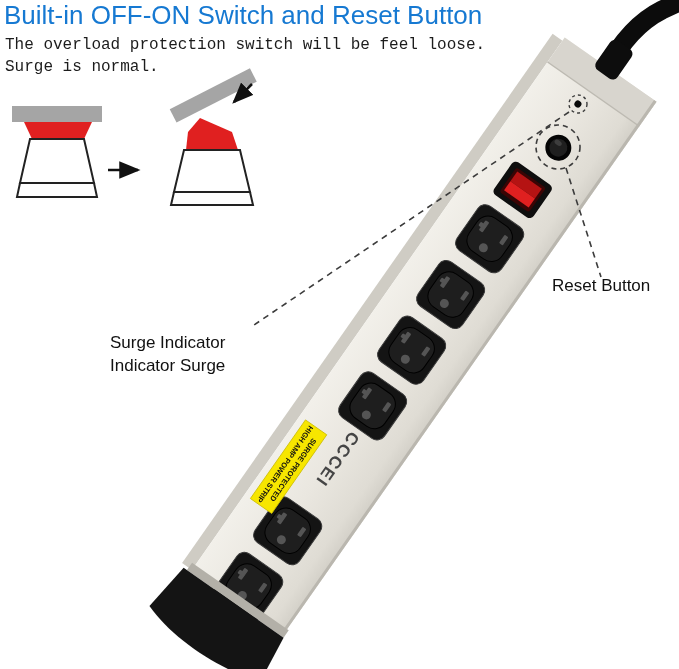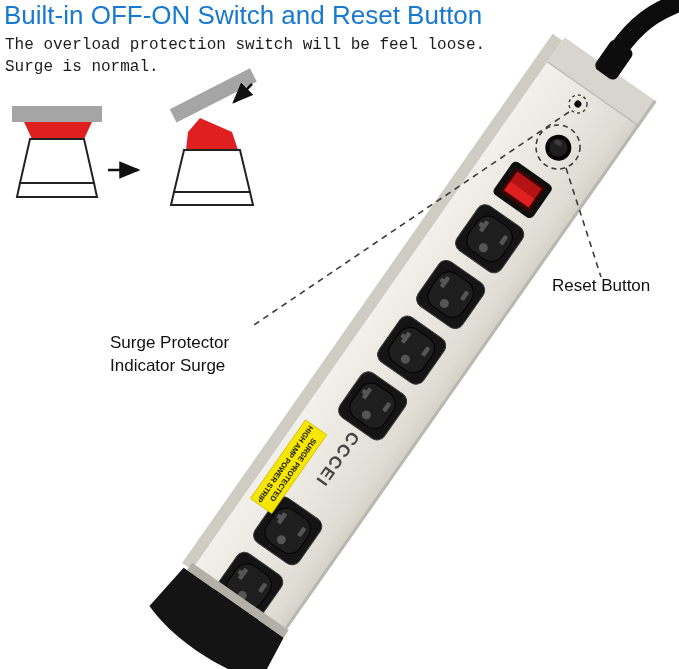--- a/index.html
+++ b/index.html
@@ -117,17 +117,17 @@
       <circle cx="578" cy="104" r="9" stroke-dasharray="3 3" stroke-width="1.4"></circle>
       <circle cx="558" cy="147" r="22" stroke-dasharray="5 4" stroke-width="1.6"></circle>
       <line x1="566" y1="168" x2="601" y2="277" stroke-dasharray="6 5" stroke-width="1.6"></line>
       <line x1="569" y1="112" x2="254" y2="325" stroke-dasharray="6 5" stroke-width="1.6"></line>
     </g>
   </svg>
 
   <div class="callout reset-label">Reset Button</div>
 
   <div class="callout indicator-label">
-    <span>Surge Protector</span><br>
+    <span>Surge Indicator</span><br>
     <span>Indicator Surge</span>
   </div>
 
 </div>
 
 </body></html>

